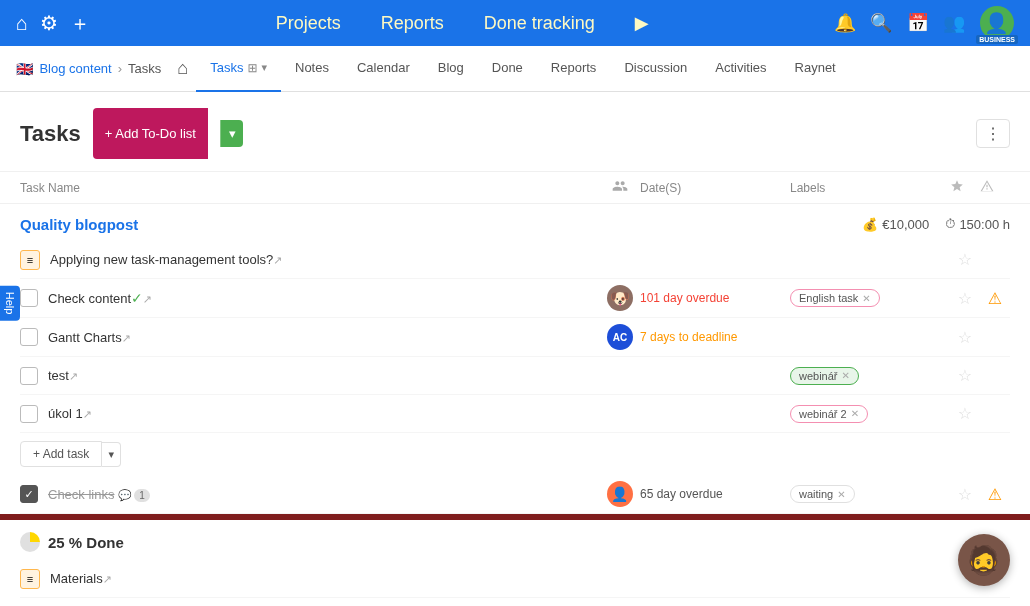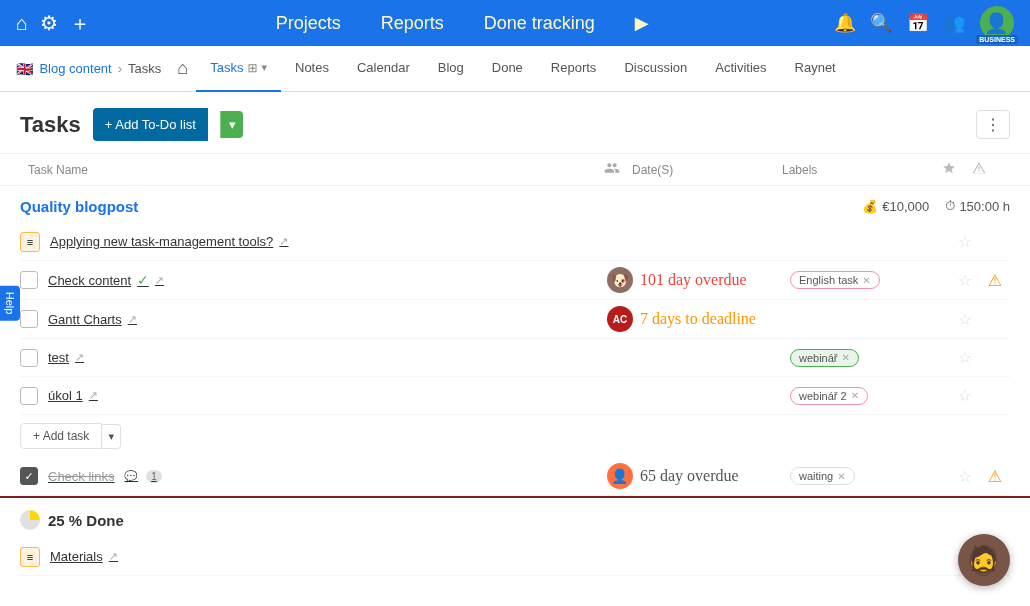--- a/index.html
+++ b/index.html
@@ -79,25 +79,25 @@
     
     .tasks-header {
       display: flex;
       align-items: center;
       padding: 16px 20px 12px;
       gap: 12px;
       border-bottom: 1px solid #f0f0f0;
     }
     .tasks-title { font-size: 22px; font-weight: 600; color: #333; }
     .add-todo-btn {
-      background: #0369a1;
+      background: #be185d;
       color: white;
       border: none;
       border-radius: 4px 0 0 4px;
-      padding: 9px 12px;
+      padding: 18px 12px;
       font-size: 13px;
       cursor: pointer;
       display: flex; align-items: center; gap: 6px;
     }
     .add-todo-dropdown {
       background: #4caf50;
       color: white;
       border: none;
       border-left: 1px solid rgba(255,255,255,0.3);
       border-radius: 0 4px 4px 0;
@@ -105,21 +105,21 @@
       font-size: 13px;
       cursor: pointer;
     }
     .tasks-header-right { margin-left: auto; }
     .more-btn { background: none; border: 1px solid #e0e0e0; border-radius: 4px; padding: 4px 8px; cursor: pointer; font-size: 16px; color: #555; }
 
     
     .col-headers {
       display: flex;
       align-items: center;
-      padding: 6px 28px;
+      padding: 6px 20px;
       border-bottom: 1px solid #f0f0f0;
       color: #888;
       font-size: 12px;
     }
     .col-task-name { flex: 1; }
     .col-assignee { width: 40px; text-align: center; }
     .col-dates { width: 150px; text-align: left; }
     .col-labels { width: 160px; }
     .col-star { width: 30px; }
     .col-alert { width: 30px; }
@@ -154,32 +154,32 @@
     }
     .task-checkbox.checked {
       background: #555; border-color: #555;
     }
     .task-checkbox.checked::after { content: '✓'; color: white; font-size: 11px; }
     .task-icon-type {
       width: 20px; height: 20px; background: #fff3e0; border: 1px solid #ffb74d;
       border-radius: 3px; display: flex; align-items: center; justify-content: center;
       font-size: 11px; margin-right: 10px; flex-shrink: 0;
     }
-    .task-name-cell { flex: 1; display: flex; align-items: center; gap: 6px; font-size: 13px; color: #333; text-decoration: underline; }
+    .task-name-cell { flex: 1; display: flex; align-items: flex-end; font-size: 13px; color: #333; }
     .task-name-text { }
     .task-name-strikethrough { text-decoration: line-through; color: #999; }
     .external-link-icon { color: #aaa; font-size: 11px; cursor: pointer; }
     .green-check { color: #4caf50; font-size: 14px; }
     .task-assignee { width: 40px; display: flex; justify-content: center; }
     .task-avatar {
       width: 26px; height: 26px; border-radius: 50%;
       display: flex; align-items: center; justify-content: center;
       font-size: 10px; font-weight: bold; color: white;
     }
-    .task-dates { width: 150px; font-size: 16px; font-family: Liberation Serif, serif; }
+    .task-dates { width: 150px; font-size: 12px; }
     .date-overdue { color: #f44336; font-weight: 500; }
     .date-warning { color: #ff9800; font-weight: 500; }
     .task-labels { width: 160px; display: flex; flex-wrap: wrap; gap: 4px; }
     .label-tag {
       display: inline-flex; align-items: center; gap: 4px;
       border: 1px solid #e0e0e0; border-radius: 12px;
       padding: 2px 8px; font-size: 11px; color: #555;
       white-space: nowrap;
     }
     .label-tag .x { color: #aaa; cursor: pointer; font-size: 10px; }
@@ -202,21 +202,21 @@
       display: flex; align-items: center; gap: 4px;
     }
     .add-task-dropdown-btn {
       background: none; border: 1px solid #e0e0e0; border-left: none; border-radius: 0 4px 4px 0;
       padding: 5px 6px; cursor: pointer; color: #555; font-size: 11px;
     }
 
     
     .section2-header {
       display: flex; align-items: center; padding: 12px 20px 8px; gap: 8px;
-      border-top: 2px solid #7f1d1d;
+      border-top: 6px solid #7f1d1d;
     }
     .progress-circle {
       width: 20px; height: 20px; border-radius: 50%;
       background: conic-gradient(#ffd700 0% 25%, #e0e0e0 25% 100%);
       flex-shrink: 0;
     }
     .section2-title { font-size: 15px; font-weight: 600; color: #333; }
 
     
     .help-tab {
@@ -396,21 +396,21 @@
       <div class="task-alert">⚠</div>
     </div>
 
     <div class="task-row">
       <div class="task-checkbox"></div>
       <div class="task-name-cell">
         <span class="task-name-text">Gantt Charts</span>
         <span class="external-link-icon">↗</span>
       </div>
       <div class="task-assignee">
-        <div class="task-avatar" style="background:#b91c1c">AC</div>
+        <div class="task-avatar" style="background:#1d4ed8">AC</div>
       </div>
       <div class="task-dates">
         <span class="date-warning">7 days to deadline</span>
       </div>
       <div class="task-labels"></div>
       <div class="task-star">☆</div>
       <div class="task-alert gray"></div>
     </div>
 
     <div class="task-row">

